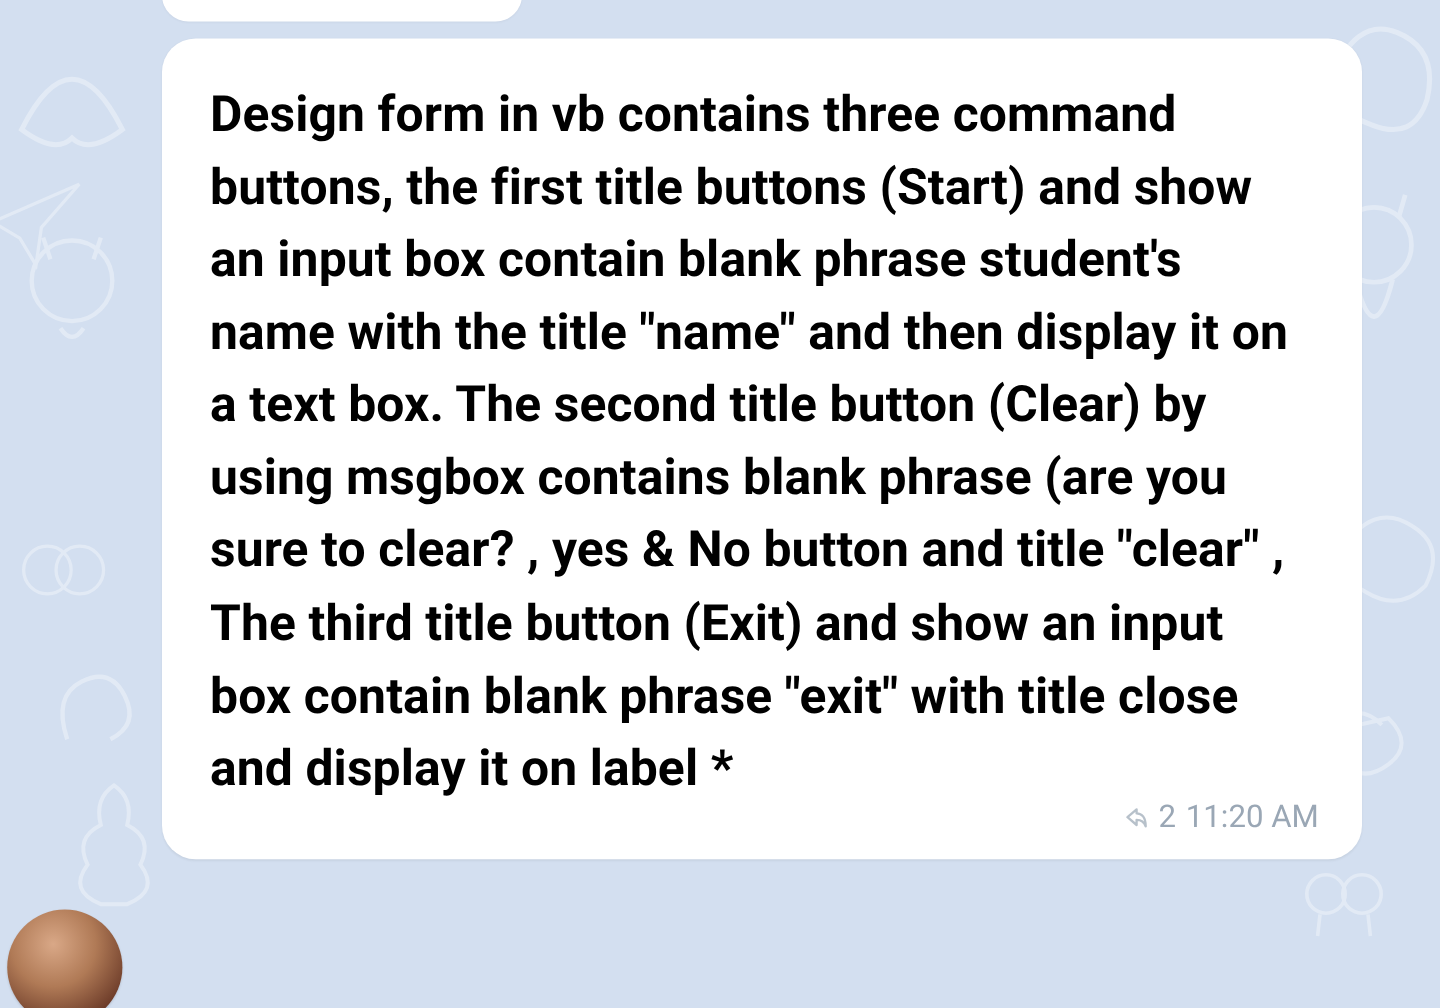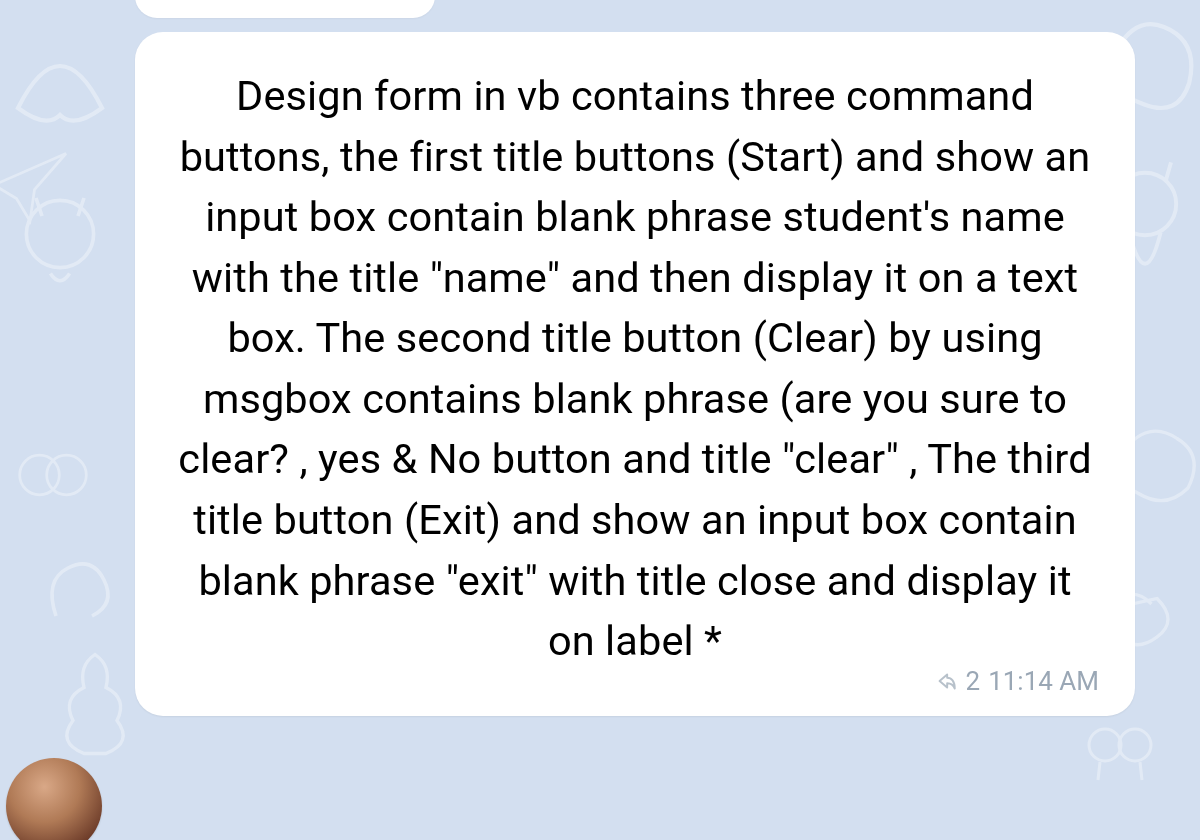--- a/index.html
+++ b/index.html
@@ -34,23 +34,22 @@
     width: 1000px;
     background: #ffffff;
     border-radius: 28px;
     padding: 34px 40px 20px 40px;
     box-shadow: 0 1px 2px rgba(0,0,0,0.06);
   }
   .msg-text {
     font-size: 41.5px;
     line-height: 1.46;
     color: #000000;
-    font-weight: 400;
+    font-weight: 700;
     letter-spacing: 0.1px;
-    text-align: center;
   }
   .meta {
     display: flex;
     justify-content: flex-end;
     align-items: center;
     gap: 8px;
     margin-top: -6px;
     margin-right: -4px;
     color: #9aa7b5;
     font-size: 26px;
@@ -116,17 +115,17 @@
 
 <div class="stub"></div>
 
 <div class="bubble">
   <div class="msg-text">Design form in vb contains three command buttons, the first title buttons (Start) and show an input box contain blank phrase student's name with the title "name" and then display it on a text box. The second title button (Clear) by using msgbox contains blank phrase (are you sure to clear? , yes &amp; No button and title "clear" , The third title button (Exit) and show an input box contain blank phrase "exit" with title close and display it on label *</div>
   <div class="meta">
     <svg width="26" height="26" viewBox="0 0 24 24">
       <path d="M14 6 L7 12 L14 18 L14 14 C18 14 20 16 21 19 C21 12 18 9 14 9 Z" fill="none" stroke="#9aa7b5" stroke-width="1.8" stroke-linejoin="round"></path>
     </svg>
     <span>2</span>
-    <span>11:14 AM</span>
+    <span>11:20 AM</span>
   </div>
 </div>
 
 <div class="avatar"></div>
 
 </body></html>

